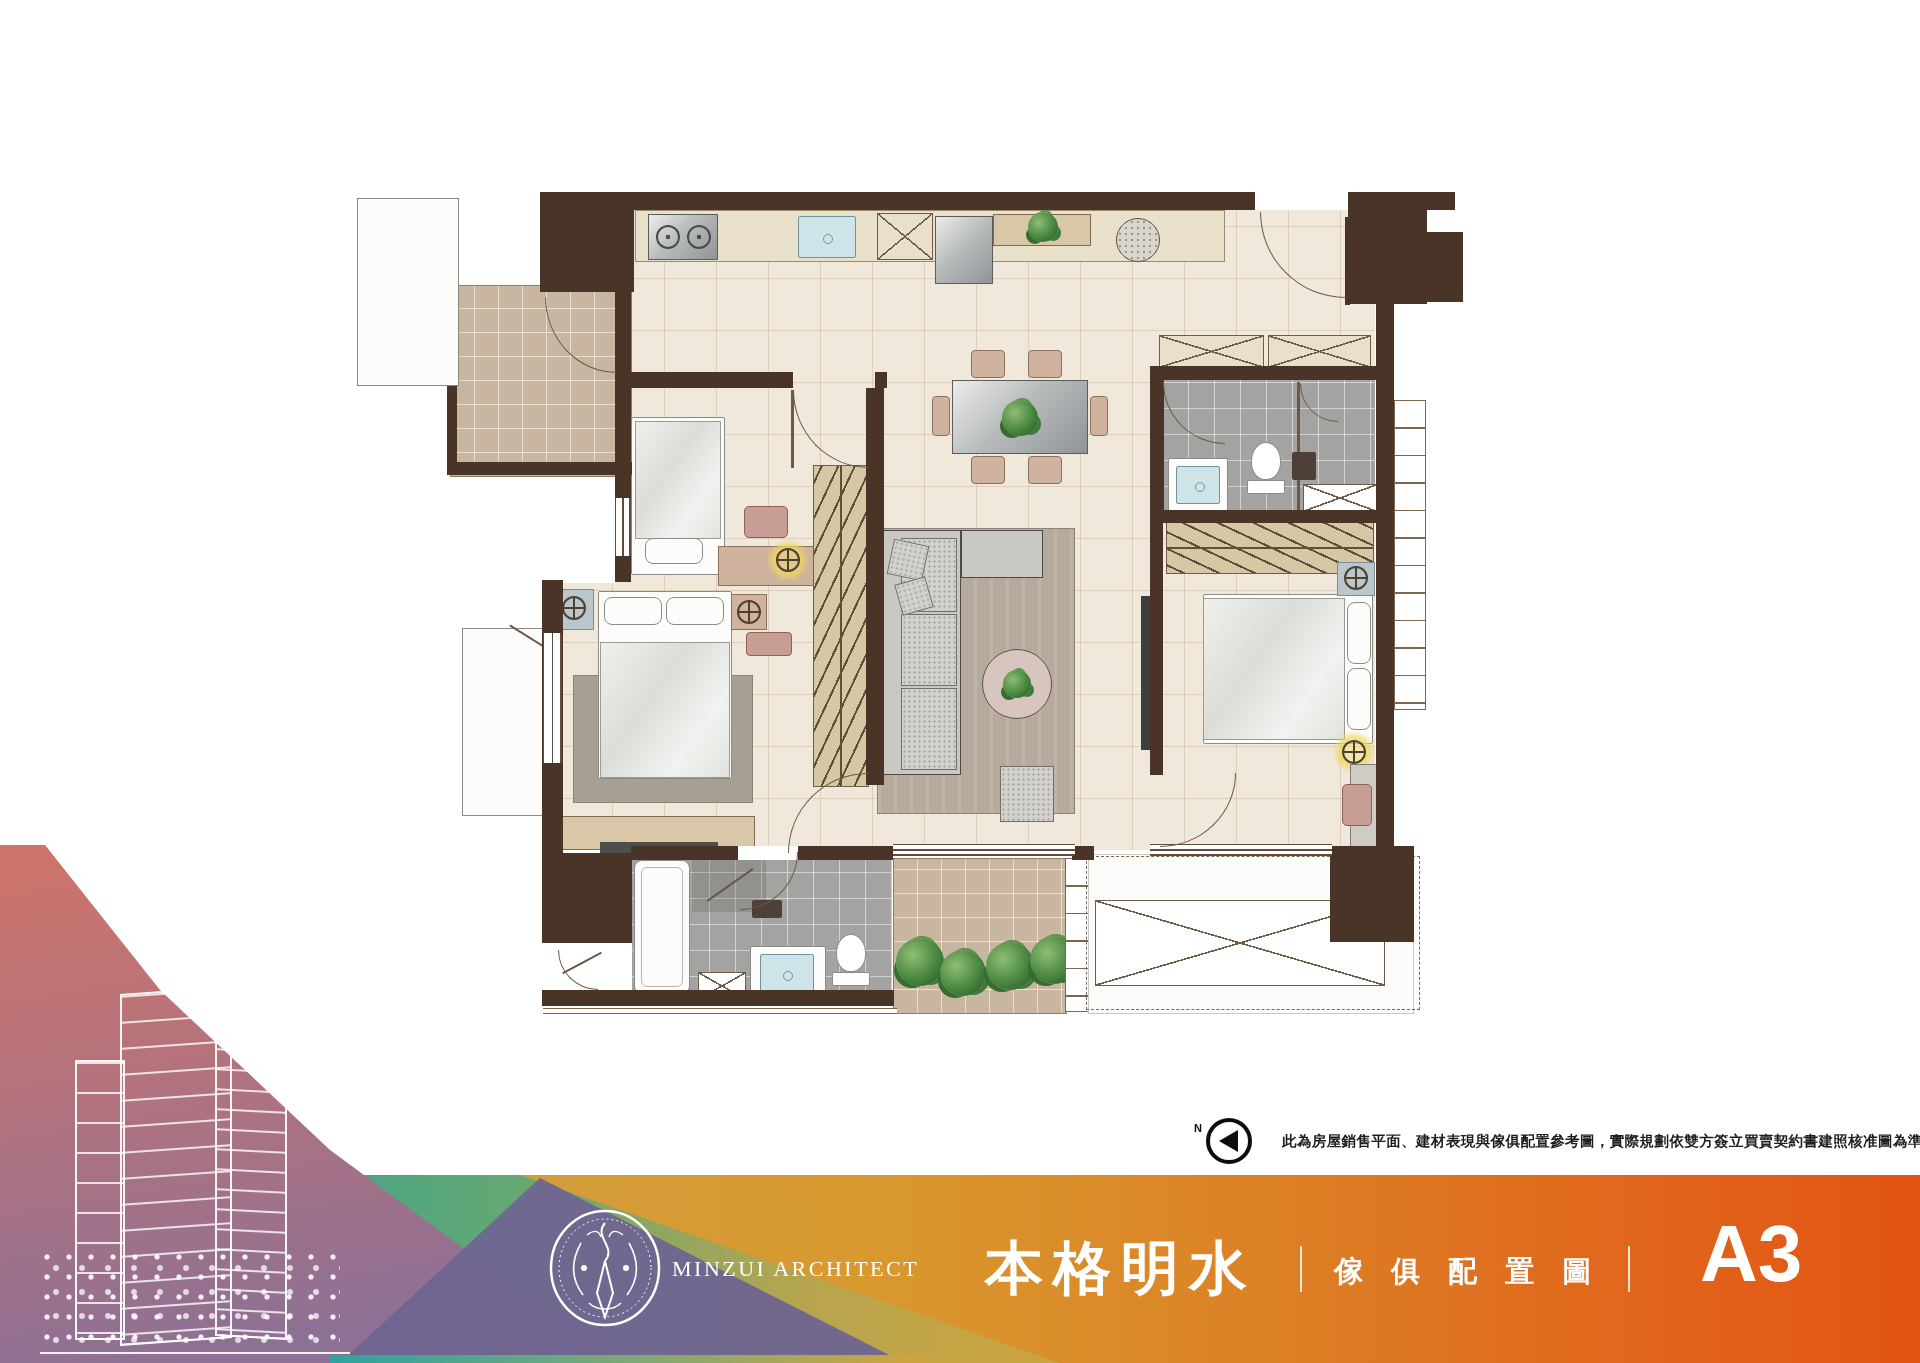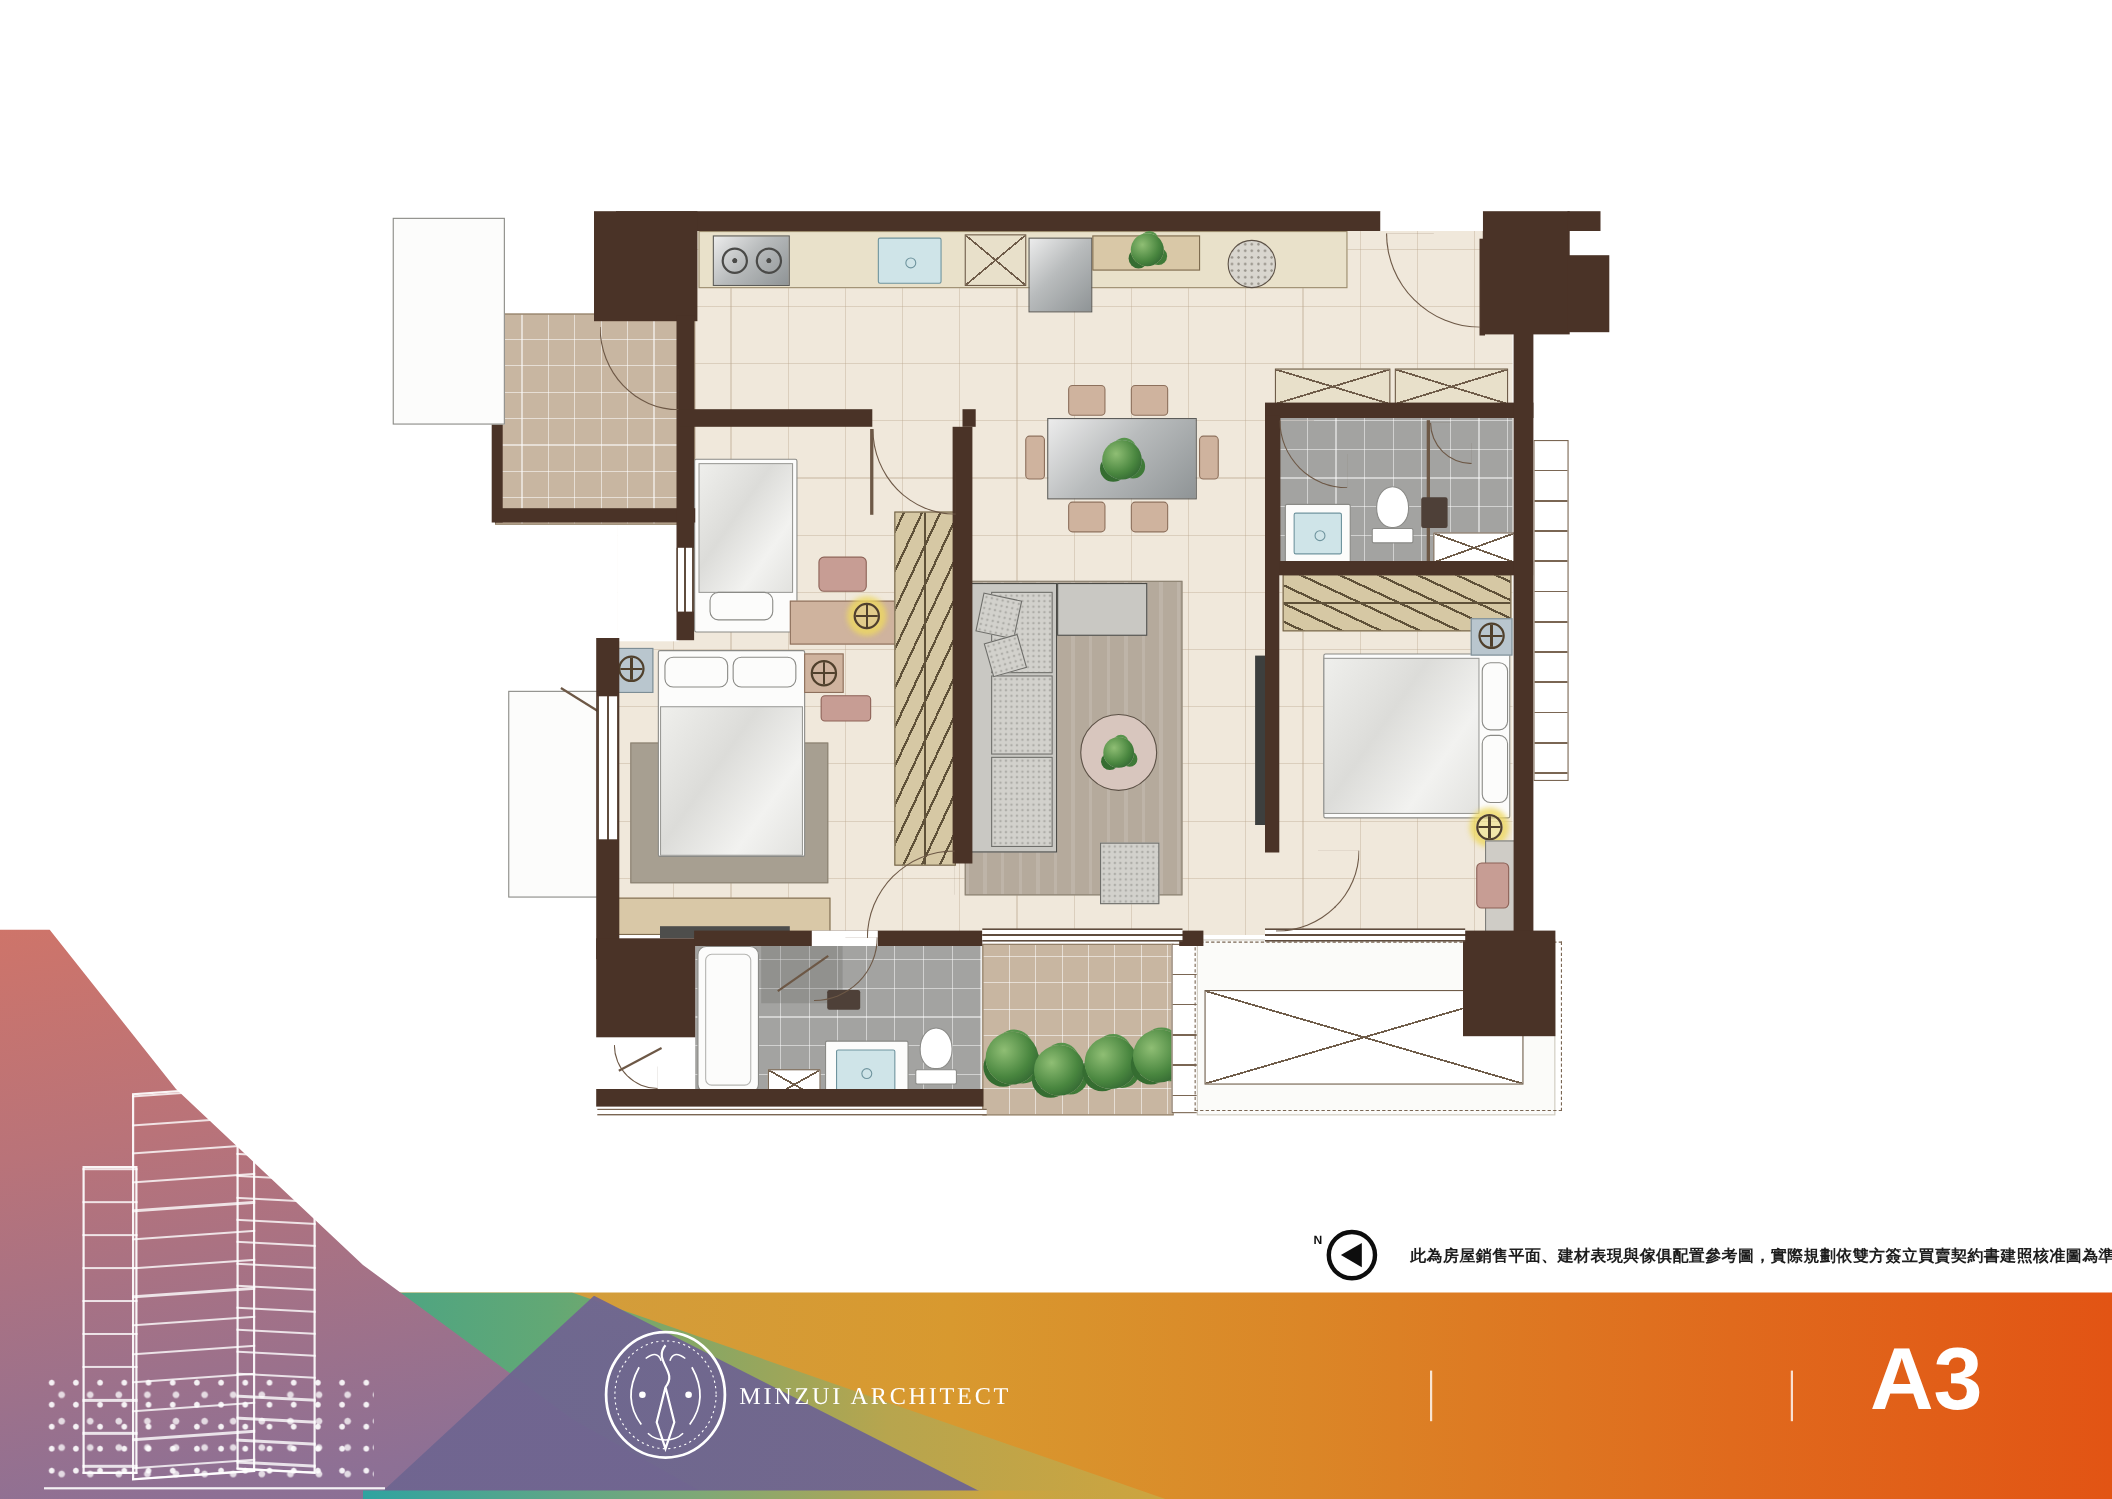--- a/index.html
+++ b/index.html
@@ -292,17 +292,19 @@
       <ellipse cx="60" cy="63" rx="46" ry="49" fill="none" stroke="#ffffff" stroke-width="1" stroke-dasharray="2 3"></ellipse>
       <path d="M60 18 C48 32 72 42 60 56 M60 56 L52 88 L60 112 L68 88 Z" fill="none" stroke="#ffffff" stroke-width="2"></path>
       <path d="M36 38 C26 56 26 74 38 90 M84 38 C94 56 94 74 82 90" fill="none" stroke="#ffffff" stroke-width="1.6"></path>
       <path d="M42 30 C50 24 54 26 56 32 M78 30 C70 24 66 26 64 32 M44 98 C52 106 68 106 76 98" fill="none" stroke="#ffffff" stroke-width="1.4"></path>
       <circle cx="39" cy="63" r="3" fill="#ffffff"></circle>
         <circle cx="81" cy="63" r="3" fill="#ffffff"></circle>
     </svg>
   </div>
 
   <div class="a ftxt" style="left:672px;top:1256px;font-family:'Liberation Serif',serif;font-size:22px;letter-spacing:2.5px;">MINZUI ARCHITECT</div>
+  <div class="a ftxt" style="left:985px;top:1230px;font-family:'Liberation Serif',serif;font-size:58px;font-weight:600;letter-spacing:10px;">本格明水</div>
   <div class="a" style="left:1300px;top:1246px;width:2px;height:46px;background:rgba(255,255,255,.8);"></div>
+  <div class="a ftxt" style="left:1334px;top:1252px;font-size:29px;font-weight:600;letter-spacing:10px;">傢 俱 配 置 圖</div>
   <div class="a" style="left:1628px;top:1246px;width:2px;height:46px;background:rgba(255,255,255,.8);"></div>
   <div class="a ftxt" style="left:1700px;top:1208px;font-size:80px;font-weight:bold;">A3</div>
 
 </div>
 
 </body></html>

